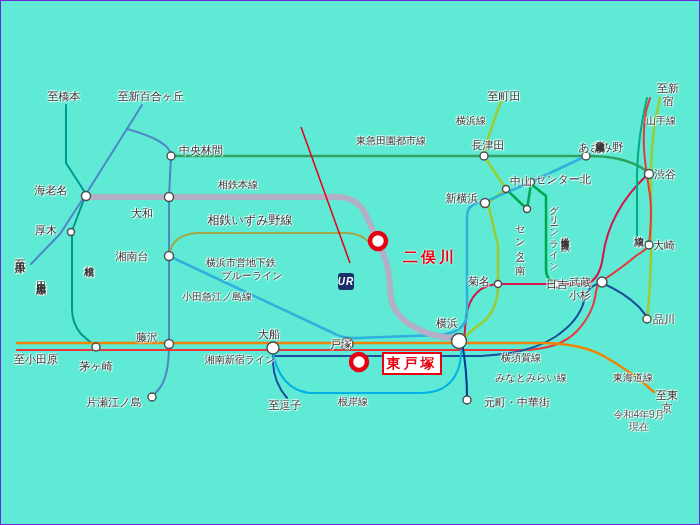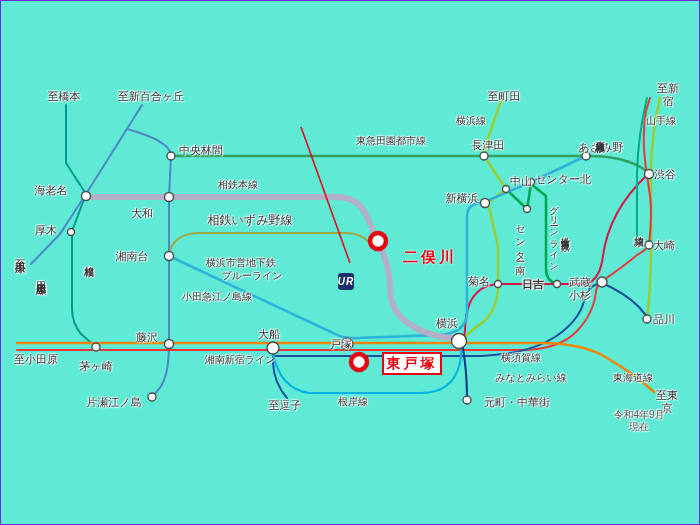--- a/index.html
+++ b/index.html
@@ -111,21 +111,21 @@
       <div class="map-label" data-name="map-label-23" style="left: 216px; top: 296px; font-size: 10px; color: rgb(51, 51, 51);">小田急江ノ島線</div>
       <div class="map-label" data-name="map-label-24" style="left: 461px; top: 197px; color: rgb(51, 51, 51);">新横浜</div>
       <div class="map-label" data-name="map-label-25" style="left: 520px; top: 180px; color: rgb(51, 51, 51);">中山</div>
       <div class="map-label" data-name="map-label-26" style="left: 562px; top: 178px; color: rgb(51, 51, 51);">センター北</div>
       <div class="map-label vertical" data-name="map-label-27" style="left: 519px; top: 237px; font-size: 10px; color: rgb(51, 51, 51);">センター南</div>
       <div class="map-label vertical" data-name="map-label-28" style="left: 564px; top: 232px; font-size: 9px; color: rgb(51, 51, 51);">横浜市営地下鉄</div>
       <div class="map-label vertical" data-name="map-label-29" style="left: 553px; top: 232px; font-size: 9px; color: rgb(51, 51, 51);">グリーンライン</div>
       <div class="map-label vertical" data-name="map-label-30" style="left: 638px; top: 228px; font-size: 10px; color: rgb(51, 51, 51);">埼京線</div>
       <div class="map-label" data-name="map-label-31" style="left: 663px; top: 244px; color: rgb(51, 51, 51);">大崎</div>
       <div class="map-label" data-name="map-label-32" style="left: 478px; top: 280px; color: rgb(51, 51, 51);">菊名</div>
-      <div class="map-label" data-name="map-label-33" style="left: 532px; top: 283px; color: rgb(51, 51, 51); font-weight: bold;">日吉</div>
+      <div class="map-label" data-name="map-label-33" style="left: 556px; top: 283px; color: rgb(51, 51, 51);">日吉</div>
       <div class="map-label" data-name="map-label-34" style="left: 579px; top: 288px; color: rgb(51, 51, 51);">武蔵
 小杉</div>
       <div class="map-label" data-name="map-label-35" style="left: 663px; top: 318px; color: rgb(51, 51, 51);">品川</div>
       <div class="map-label" data-name="map-label-36" style="left: 146px; top: 336px; color: rgb(51, 51, 51);">藤沢</div>
       <div class="map-label" data-name="map-label-37" style="left: 95px; top: 365px; color: rgb(51, 51, 51);">茅ヶ崎</div>
       <div class="map-label" data-name="map-label-38" style="left: 35px; top: 358px; color: rgb(51, 51, 51);">至小田原</div>
       <div class="map-label" data-name="map-label-39" style="left: 268px; top: 333px; color: rgb(51, 51, 51);">大船</div>
       <div class="map-label" data-name="map-label-40" style="left: 340px; top: 344px; color: rgb(51, 51, 51); font-family: Liberation Mono, monospace;">戸塚</div>
       <div class="map-label" data-name="map-label-41" style="left: 446px; top: 322px; color: rgb(51, 51, 51);">横浜</div>
       <div class="map-label" data-name="map-label-42" style="left: 239px; top: 359px; font-size: 10px; color: rgb(51, 51, 51);">湘南新宿ライン</div>

